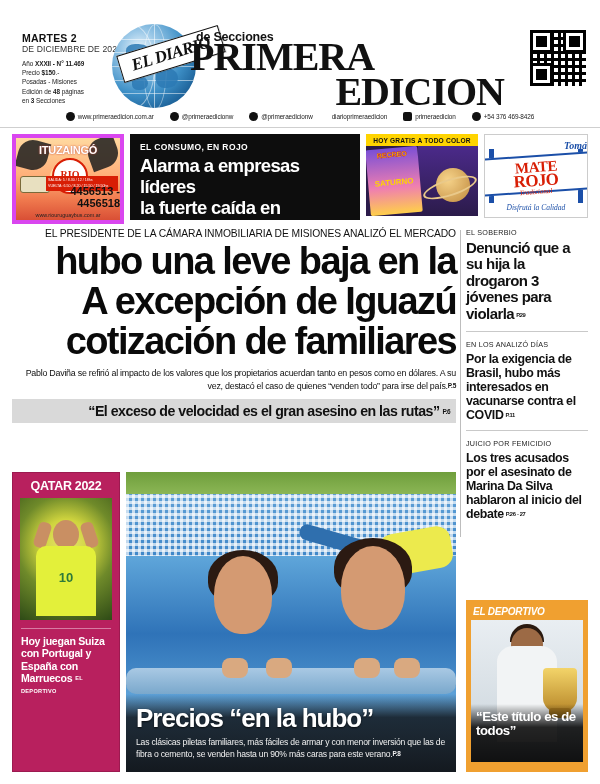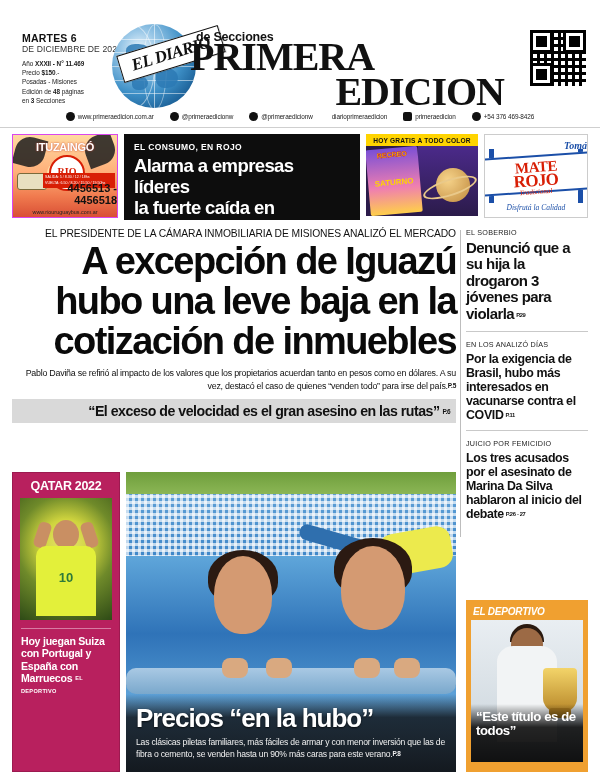--- a/index.html
+++ b/index.html
@@ -44,21 +44,21 @@
 
   .sociobar{position:absolute;left:0;right:0;top:105px;height:22px;display:flex;align-items:center;
     justify-content:center;gap:16px;border-bottom:1px solid #cfcfcf;}
   .soc{display:flex;align-items:center;gap:3px;font-size:6.4px;color:#222;letter-spacing:-.1px;}
   .soc .ic{width:9px;height:9px;border-radius:50%;background:#111;display:inline-block;position:relative;}
   .soc .ic.flat{border-radius:2px;}
   .soc .ic.none{background:transparent;width:0;}
 
   
   .adstrip{position:absolute;left:12px;top:134px;width:576px;height:86px;display:flex;gap:6px;}
-  .ad-ituz{width:104px;height:82px;position:relative;overflow:hidden;border:1px solid #d946ef;background:#f2b7a0;}
+  .ad-ituz{width:104px;height:82px;position:relative;overflow:hidden;border:4px solid #d946ef;background:#f2b7a0;}
   .ad-ituz .sky{position:absolute;inset:0;background:linear-gradient(#ffd9a0 0%,#ffb07a 45%,#f07a4e 75%,#d94f35 100%);}
   .ad-ituz .sun{position:absolute;left:34px;top:26px;width:26px;height:26px;border-radius:50%;background:#ffe9b0;opacity:.85;}
   .ad-ituz .palm{position:absolute;width:30px;height:30px;border-radius:50% 0 50% 0;background:#1d1d1d;opacity:.85;}
   .ad-ituz .palm.p1{left:2px;top:2px;transform:rotate(15deg);}
   .ad-ituz .palm.p2{right:2px;top:0px;transform:rotate(-20deg);}
   .ad-ituz .ituztxt{position:absolute;left:0;right:0;top:6px;text-align:center;font-weight:bold;font-size:11px;
     color:#fff;letter-spacing:-.3px;text-shadow:0 0 2px #c0392b;}
   .ad-ituz .riologo{position:absolute;left:50%;margin-left:-16px;top:20px;width:32px;height:32px;border-radius:50%;
     background:#fff;border:2px solid #d81e05;display:flex;flex-direction:column;align-items:center;justify-content:center;}
   .ad-ituz .riologo b{color:#d81e05;font-size:10px;line-height:9px;font-family:"Liberation Serif",serif;}
@@ -185,21 +185,21 @@
     color:#fff;font-weight:bold;font-size:13.2px;line-height:14.2px;letter-spacing:-.45px;}
 </style>
 </head>
 <body>
 
 <div class="page">
 
   <div class="masthead">
 
     <div class="dateblock">
-      <div class="dow">MARTES 6</div>
+      <div class="dow">MARTES 2</div>
       <div class="dmy">DE DICIEMBRE DE 2022</div>
       <div class="meta">
         <div>
           <span>Año</span>
           <b>XXXII</b>
           <b>- N° 11.469</b>
         </div>
         <div>
           <span>Precio</span>
           <b>$150</b><span>.-</span>
@@ -334,23 +334,23 @@
       <div class="mate">MATE</div>
       <div class="rojo">ROJO</div>
       <div class="trad">Tradicional</div>
       <div class="disf">Disfrutá la Calidad</div>
     </div>
   </div>
 
   <div class="leadcol">
     <div class="kicker">EL PRESIDENTE DE LA CÁMARA INMOBILIARIA DE MISIONES ANALIZÓ EL MERCADO</div>
     <div class="lead-hl">
+      <div>hubo una leve baja en la</div>
       <div>A excepción de Iguazú</div>
-      <div>hubo una leve baja en la</div>
-      <div>cotización de inmuebles</div>
+      <div>cotización de familiares</div>
     </div>
     <div class="standfirst">
       <span>Pablo Daviña se refirió al impacto de los valores que los propietarios acuerdan tanto en pesos como en dólares. A su vez, destacó el caso de quienes “venden todo” para irse del país.</span><span class="pg">P.5</span>
     </div>
     <div class="quotebar">
       <span>“El exceso de velocidad es el gran asesino en las rutas”</span><span class="pg">P.6</span>
     </div>
   </div>
 
   <div class="rail">

